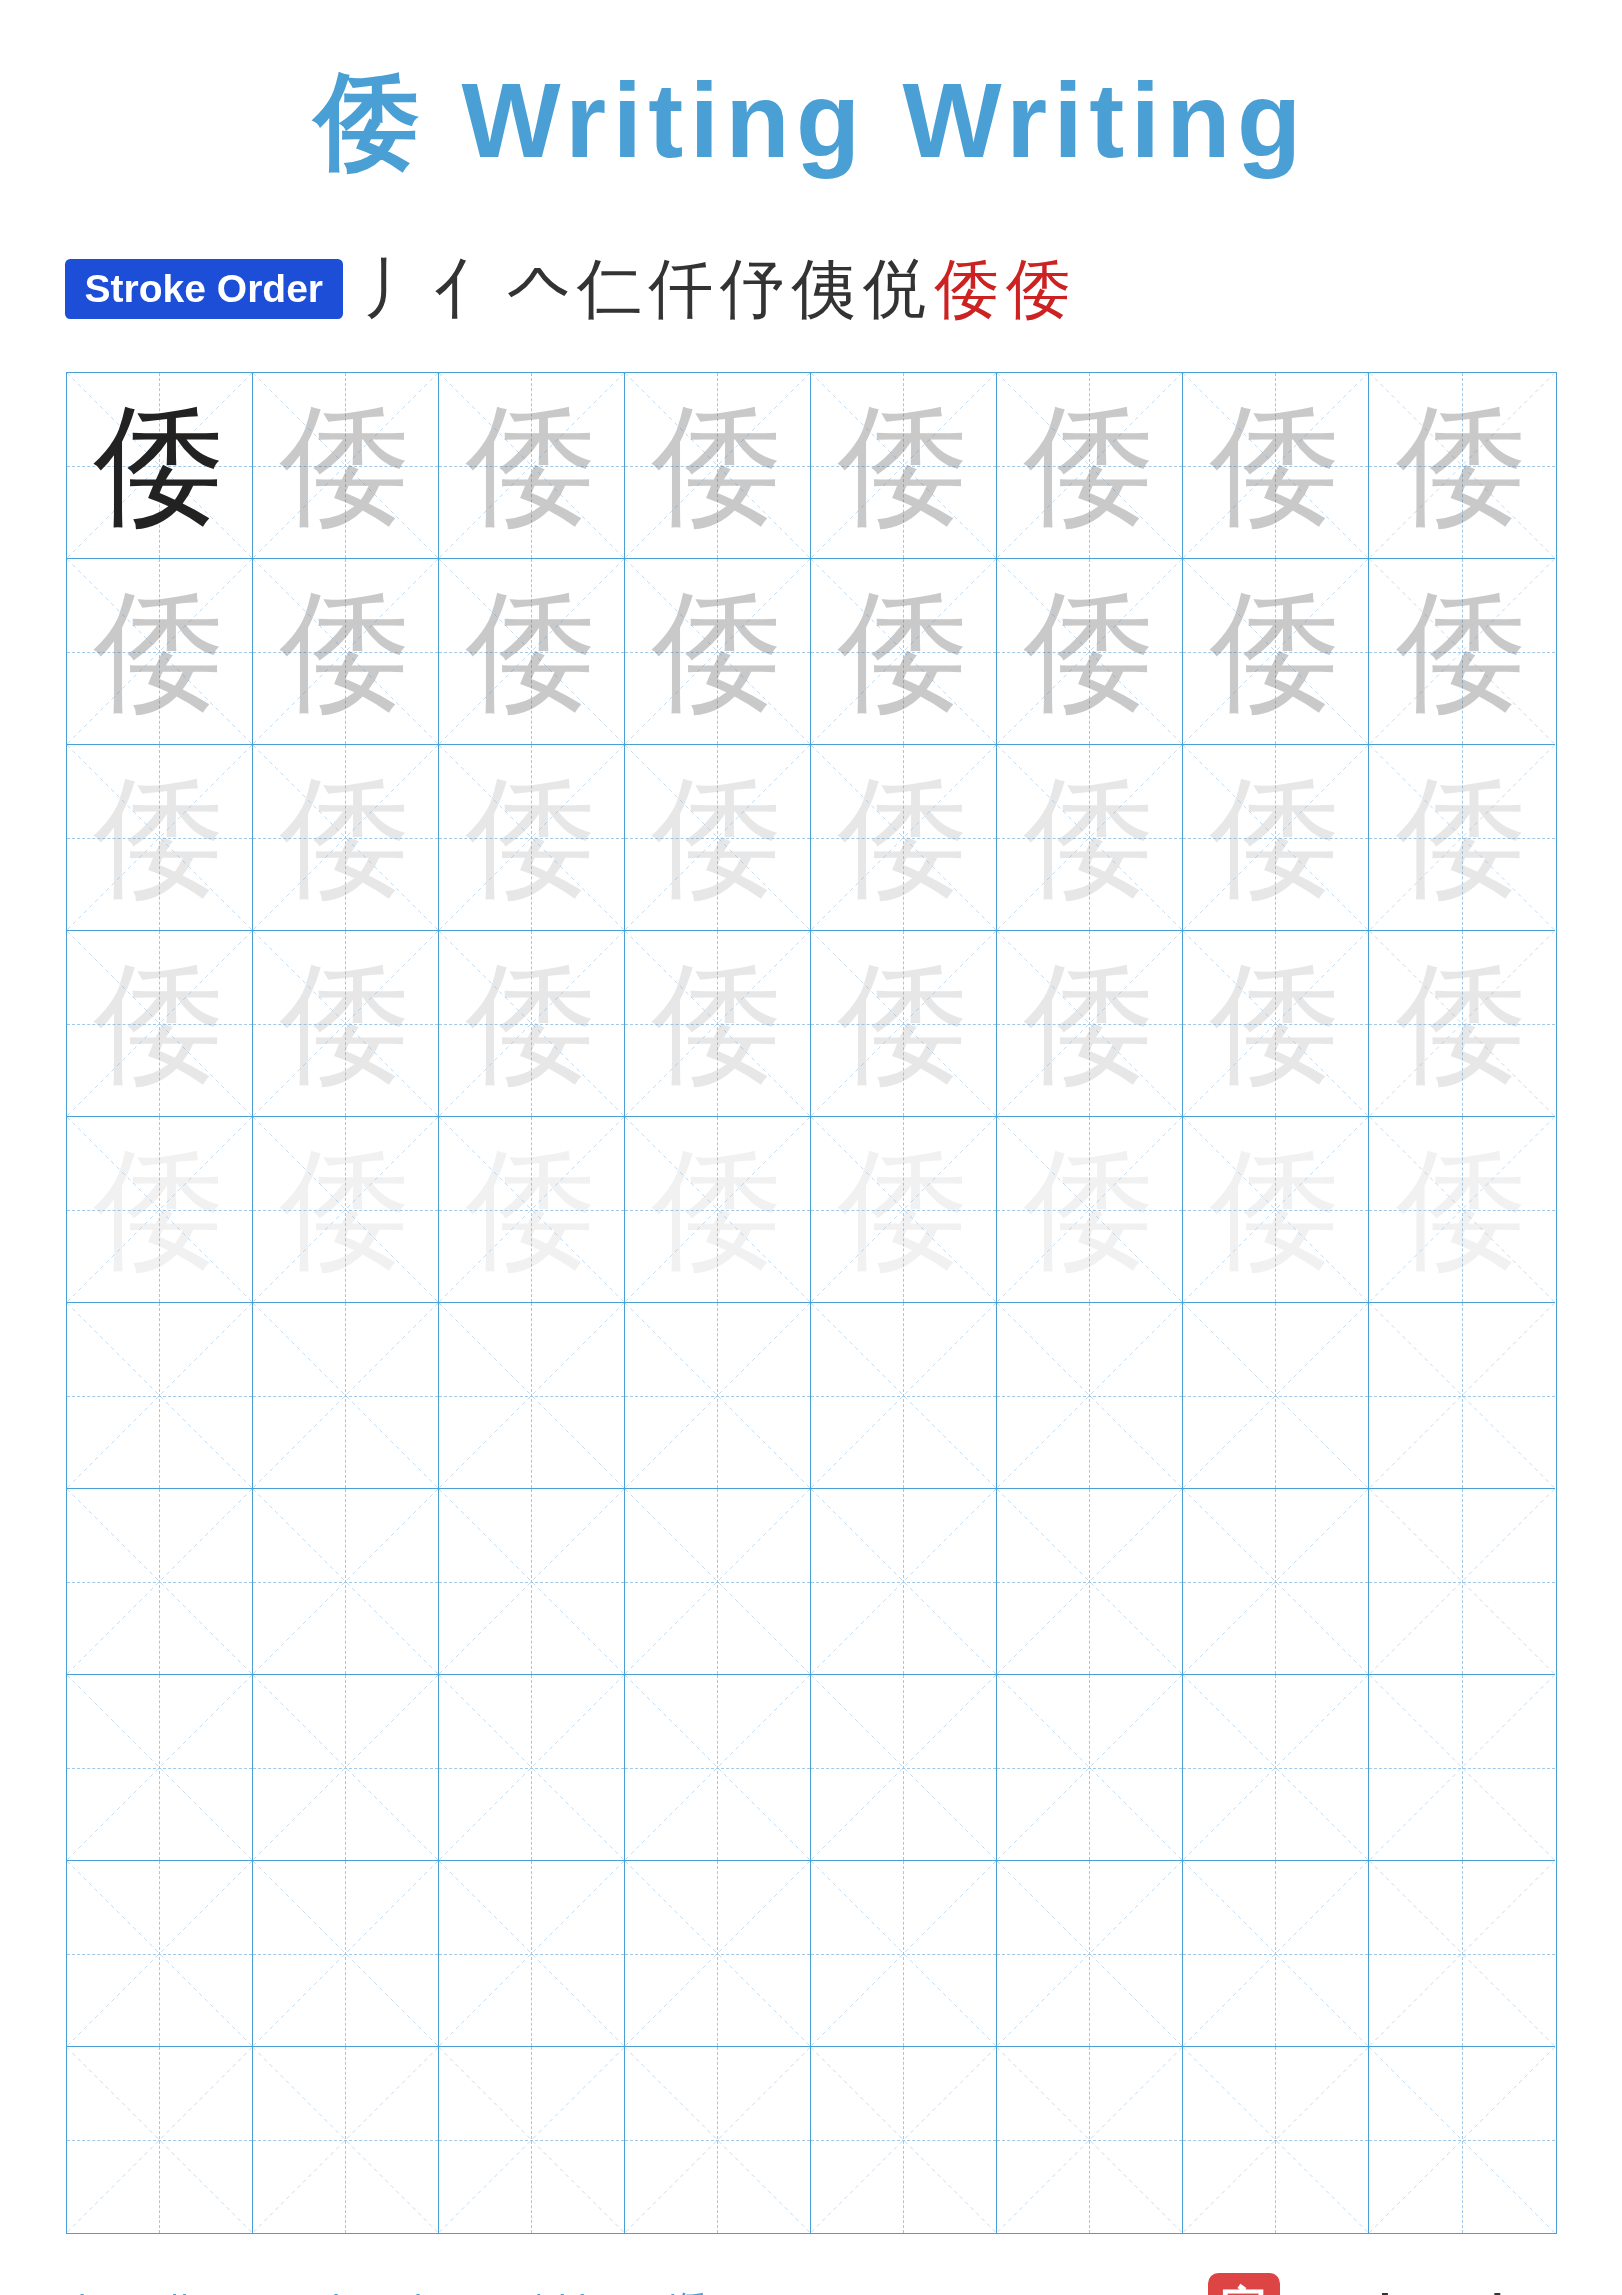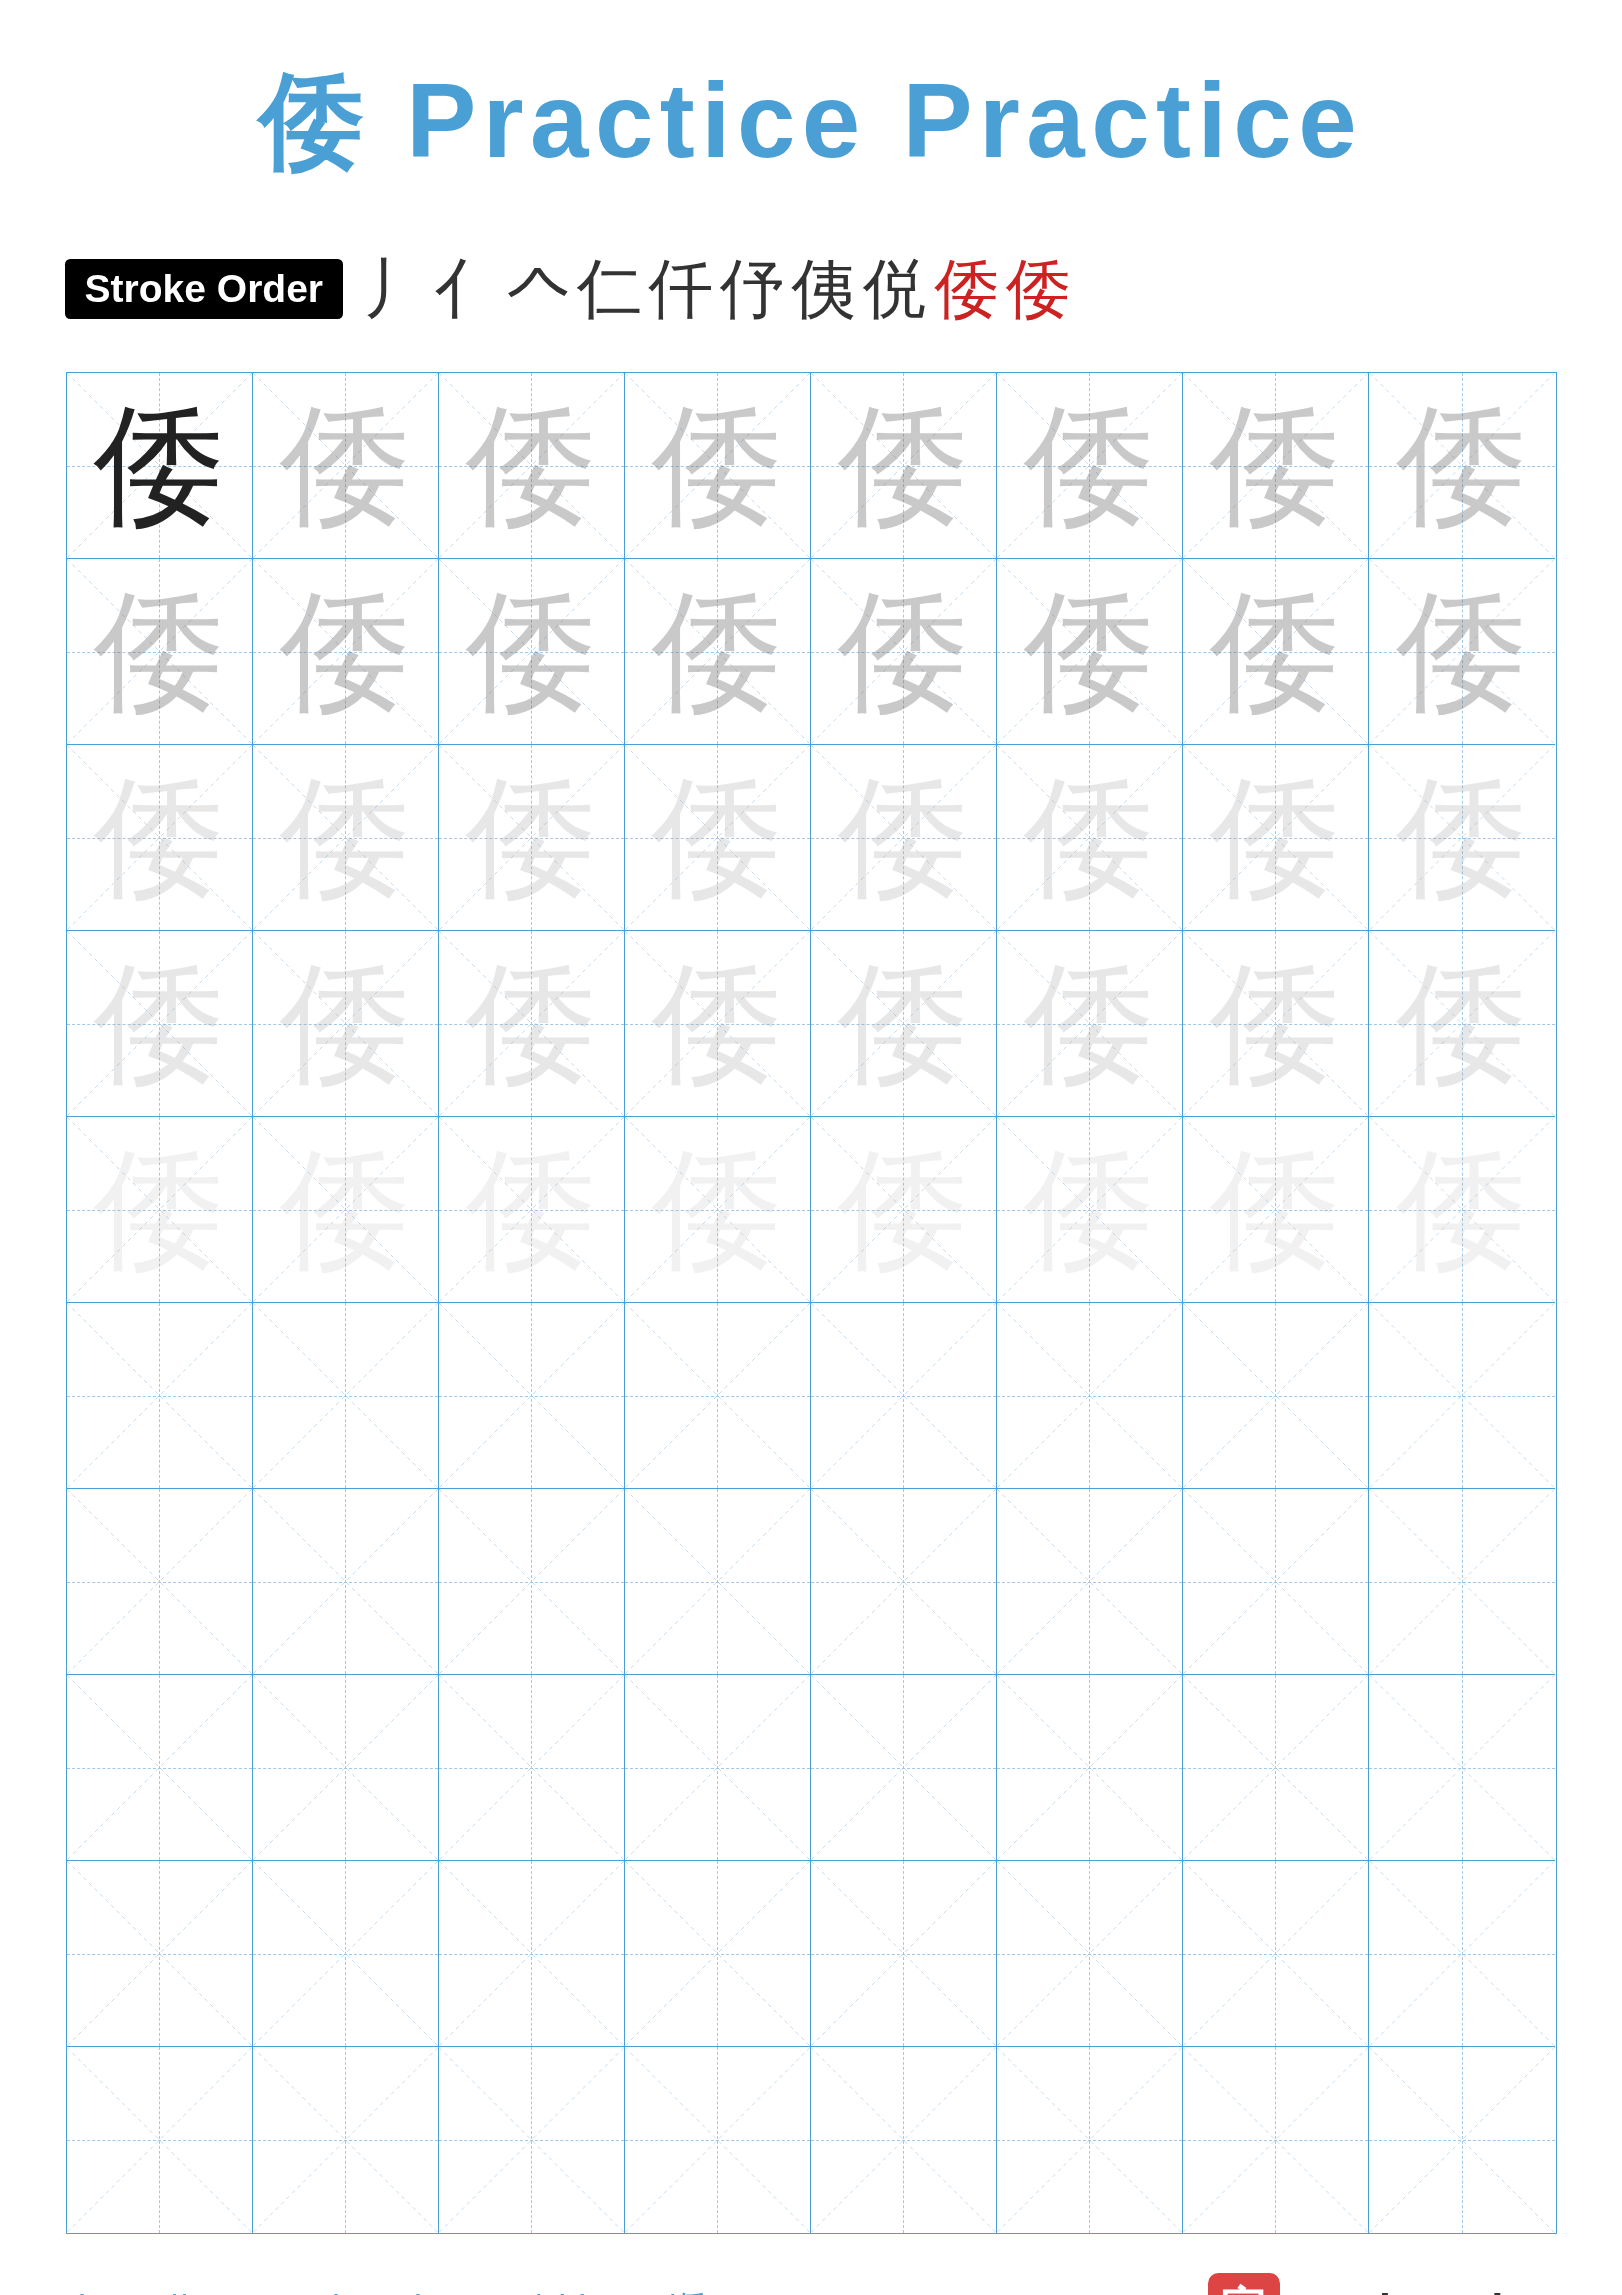--- a/index.html
+++ b/index.html
@@ -40,21 +40,21 @@
 
     .stroke-order-row {
       display: flex;
       align-items: center;
       width: 100%;
       margin-bottom: 39px;
       gap: 19.6px;
     }
 
     .stroke-order-badge {
-      background: #000000;
+      background: #1d4ed8;
       color: #fff;
       font-family: Arial, sans-serif;
       font-size: 39px;
       font-weight: bold;
       padding: 7.9px 19.6px;
       border-radius: 5.2px;
       white-space: nowrap;
     }
 
     .stroke-sequence {
@@ -203,21 +203,21 @@
       color: #333;
       font-family: Arial, sans-serif;
     }
   </style>
 </head>
 <body>
 
 <div class="page">
 
   <h1 class="title">
-    <span class="title-char">倭</span><span> Practice Practice</span>
+    <span class="title-char">倭</span><span> Writing Writing</span>
   </h1>
 
   <div class="stroke-order-row">
     <div class="stroke-order-badge">Stroke Order</div>
     <div class="stroke-sequence">
       <span class="stroke-seq-char">丿</span>
       <span class="stroke-seq-char">亻</span>
       <span class="stroke-seq-char">𠆢</span>
       <span class="stroke-seq-char">仁</span>
       <span class="stroke-seq-char">仟</span>

